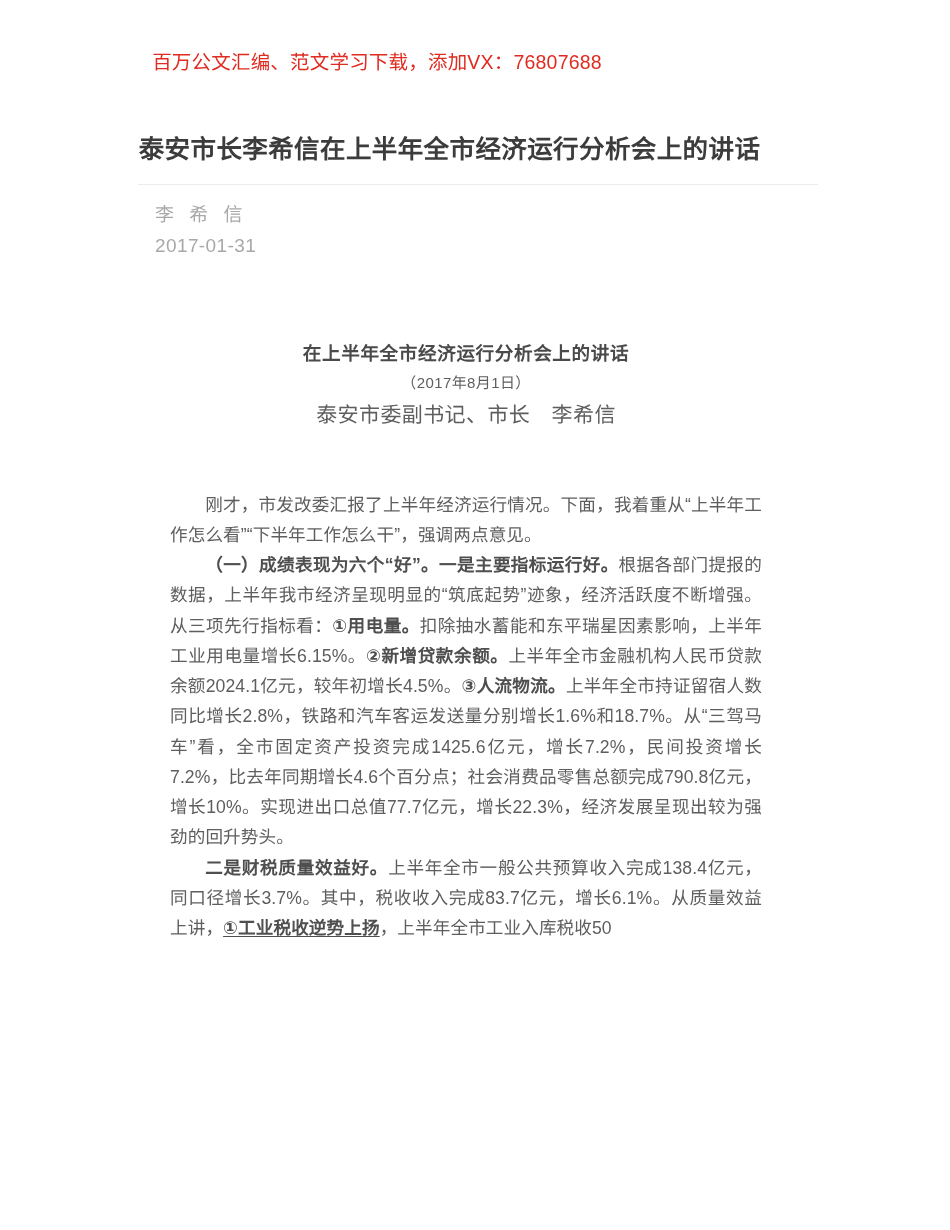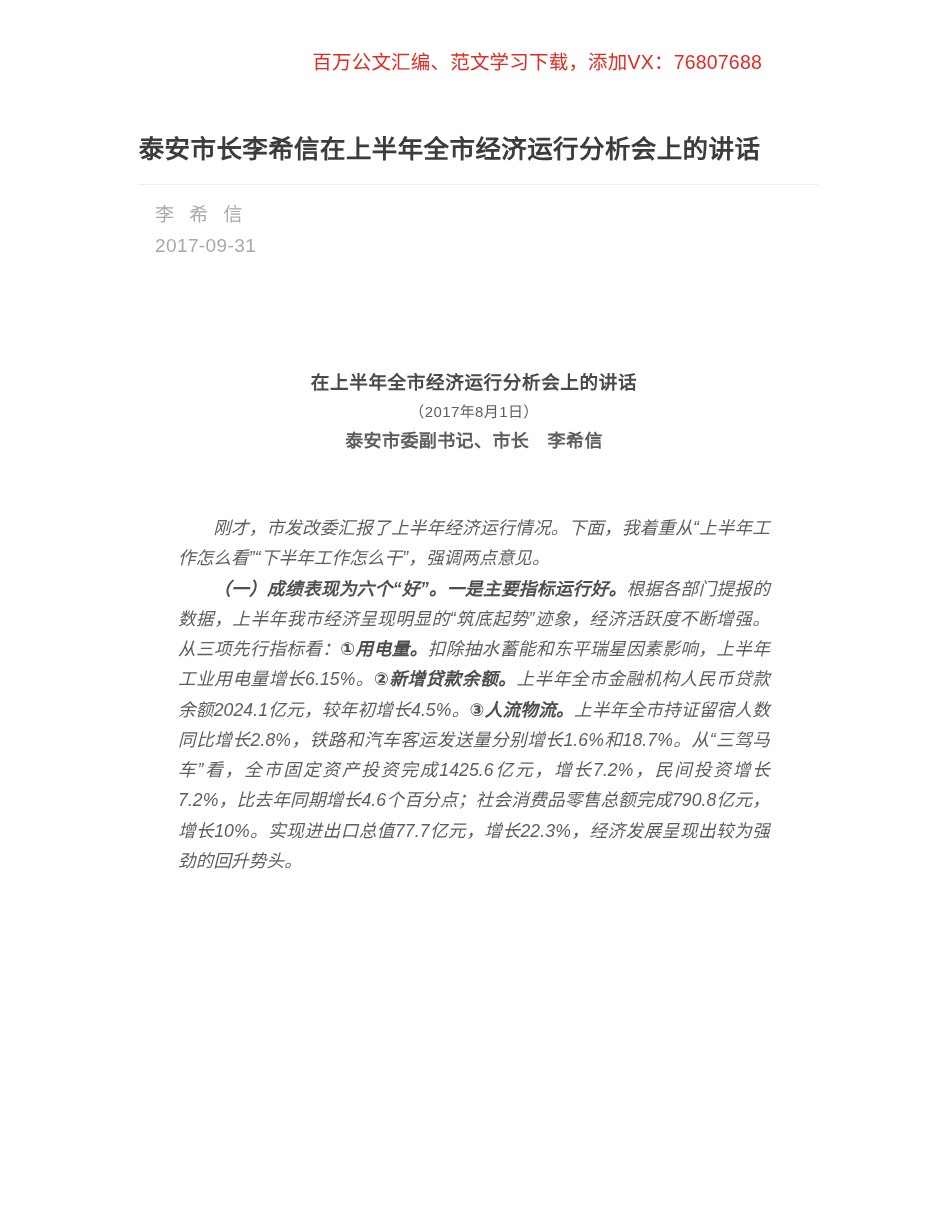--- a/index.html
+++ b/index.html
@@ -22,22 +22,21 @@
     inset: 0;
     background: #ffffff;
   }
 
   
   .promo-banner {
     position: absolute;
     top: 50px;
     left: 0;
     width: 754px;
-    text-align: right;
-    padding-left: 8px;
+    text-align: center;
   }
   .promo-text {
     display: inline-block;
     color: #e02b20;
     font-size: 19.5px;
     font-weight: 400;
     letter-spacing: 0.2px;
     line-height: 1.3;
     white-space: nowrap;
   }
@@ -76,63 +75,62 @@
     letter-spacing: 5px;
   }
   .meta-date {
     letter-spacing: 0.4px;
   }
 
   
   .doc {
     position: absolute;
     top: 340px;
-    left: 178px;
+    left: 170px;
     width: 592px;
     color: #5e5e5e;
     font-size: 17.6px;
     line-height: 1.62;
-    margin-top: 29px;
   }
 
   .doc-heading {
     text-align: center;
     font-size: 18.6px;
     font-weight: 700;
     color: #4a4a4a;
     letter-spacing: 0.6px;
     line-height: 1.55;
   }
   .doc-subline {
     text-align: center;
     font-size: 15px;
     font-weight: 400;
     color: #5e5e5e;
     letter-spacing: 0.4px;
     line-height: 1.8;
   }
   .doc-byline {
     text-align: center;
-    font-size: 18px;
-    font-weight: 700;
+    font-size: 21px;
+    font-weight: 400;
     color: #5e5e5e;
     letter-spacing: 0.4px;
     line-height: 1.8;
   }
 
   .gap-after-byline { height: 56px; }
 
   p.para {
     margin: 0;
     text-align: justify;
     text-justify: inter-ideograph;
     line-height: 1.72;
     letter-spacing: 0.1px;
   }
-  p.indent { text-indent: 2em; font-style: italic; }
+  p.indent { text-indent: 2em; }
   p.noindent { text-indent: 0; }
 
   b.bold, .bold { font-weight: 700; color: #4f4f4f; }
   .bold-underline {
     font-weight: 700;
     color: #4f4f4f;
     text-decoration: underline;
     text-underline-offset: 2px;
   }
 </style>
@@ -143,34 +141,37 @@
 
   <div class="promo-banner">
     <span class="promo-text">百万公文汇编、范文学习下载，添加VX：76807688</span>
   </div>
 
   <div class="article-title">泰安市长李希信在上半年全市经济运行分析会上的讲话</div>
   <div class="title-rule"></div>
 
   <div class="meta-block">
     <div class="meta-author">李 希 信</div>
-    <div class="meta-date">2017-09-31</div>
+    <div class="meta-date">2017-01-31</div>
   </div>
 
   <div class="doc">
 
     <div class="doc-heading">在上半年全市经济运行分析会上的讲话</div>
     <div class="doc-subline">（2017年8月1日）</div>
     <div class="doc-byline">泰安市委副书记、市长　李希信</div>
 
     <div class="gap-after-byline"></div>
 
 
     <p class="para indent">刚才，市发改委汇报了上半年经济运行情况。下面，我着重从“上半年工作怎么看”“下半年工作怎么干”，强调两点意见。</p>
 
 
     <p class="para indent">
       <b class="bold">（一）成绩表现为六个“好”。一是主要指标运行好。</b><span>根据各部门提报的数据，上半年我市经济呈现明显的“筑底起势”迹象，经济活跃度不断增强。从三项先行指标看：</span><b class="bold">①用电量。</b><span>扣除抽水蓄能和东平瑞星因素影响，上半年工业用电量增长6.15%。</span><b class="bold">②新增贷款余额。</b><span>上半年全市金融机构人民币贷款余额2024.1亿元，较年初增长4.5%。</span><b class="bold">③人流物流。</b><span>上半年全市持证留宿人数同比增长2.8%，铁路和汽车客运发送量分别增长1.6%和18.7%。从“三驾马车”看，全市固定资产投资完成1425.6亿元，增长7.2%，民间投资增长7.2%，比去年同期增长4.6个百分点；社会消费品零售总额完成790.8亿元，增长10%。实现进出口总值77.7亿元，增长22.3%，经济发展呈现出较为强劲的回升势头。</span>
     </p>
 
+    <p class="para indent">
+      <b class="bold">二是财税质量效益好。</b><span>上半年全市一般公共预算收入完成138.4亿元，同口径增长3.7%。其中，税收收入完成83.7亿元，增长6.1%。从质量效益上讲，</span><b class="bold-underline">①工业税收逆势上扬</b><span>，上半年全市工业入库税收50</span>
+    </p>
 
   </div>
 </div>
 
 </body></html>

